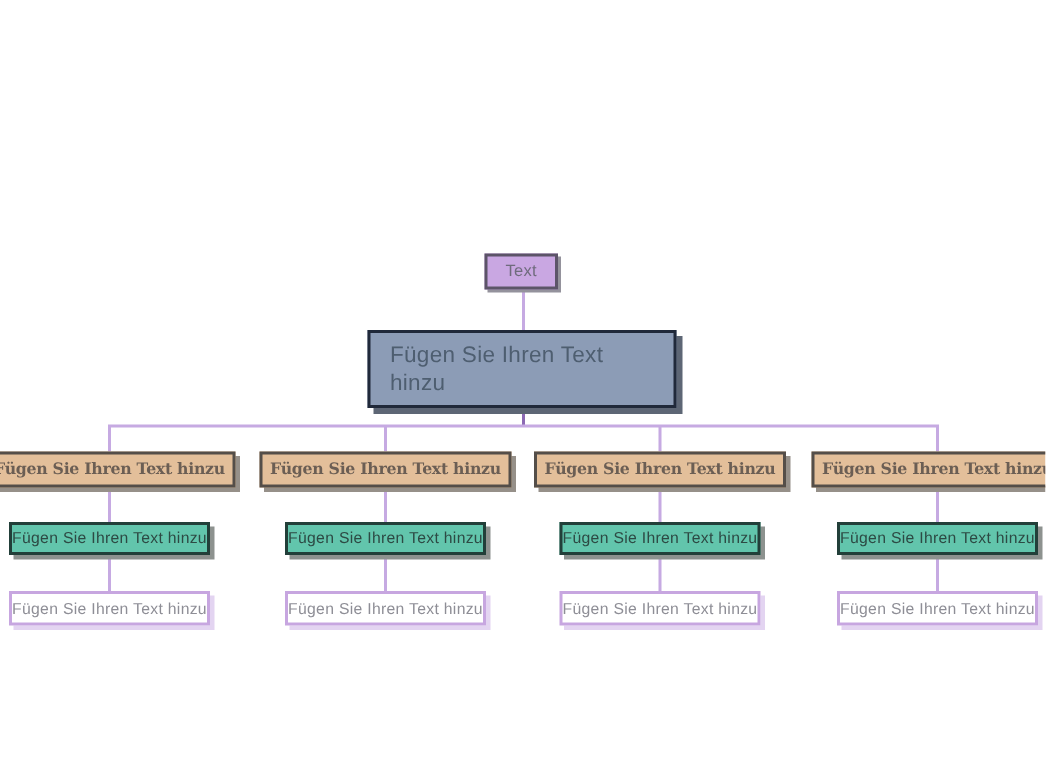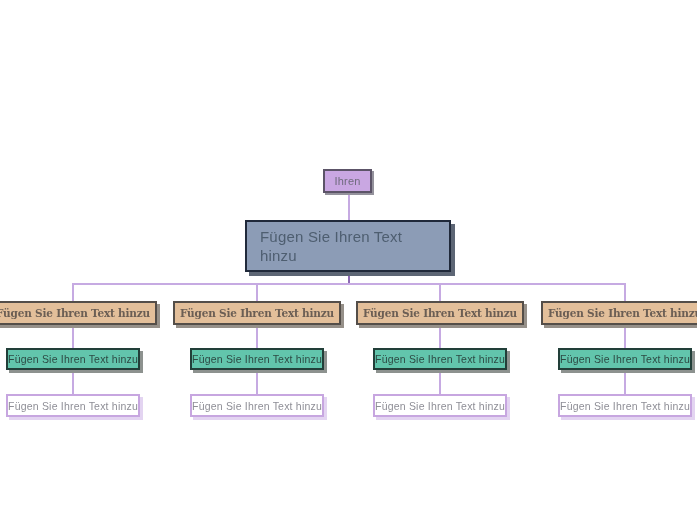--- a/index.html
+++ b/index.html
@@ -92,21 +92,21 @@
   <div class="conn" style="left:72px; top:325px; width:1.5px; height:23px;"></div>
   <div class="conn" style="left:256px; top:325px; width:1.5px; height:23px;"></div>
   <div class="conn" style="left:439px; top:325px; width:1.5px; height:23px;"></div>
   <div class="conn" style="left:624px; top:325px; width:1.5px; height:23px;"></div>
 
   <div class="conn" style="left:72px; top:370px; width:1.5px; height:24px;"></div>
   <div class="conn" style="left:256px; top:370px; width:1.5px; height:24px;"></div>
   <div class="conn" style="left:439px; top:370px; width:1.5px; height:24px;"></div>
   <div class="conn" style="left:624px; top:370px; width:1.5px; height:24px;"></div>
 
-  <div class="node root" style="left:323px; top:169px; width:49px; height:24px;">Ihren</div>
+  <div class="node root" style="left:323px; top:169px; width:49px; height:24px;">Text</div>
   <div class="node main" style="left:245px; top:220px; width:206px; height:52px;">Fügen Sie Ihren Text hinzu</div>
 
   <div class="node l1" style="left:-11px; top:301px; width:168px; height:24px;">Fügen Sie Ihren Text hinzu</div>
   <div class="node l2" style="left:6px; top:348px; width:134px; height:22px;">Fügen Sie Ihren Text hinzu</div>
   <div class="node l3" style="left:6px; top:394px; width:134px; height:23px;">Fügen Sie Ihren Text hinzu</div>
 
   <div class="node l1" style="left:173px; top:301px; width:168px; height:24px;">Fügen Sie Ihren Text hinzu</div>
   <div class="node l2" style="left:190px; top:348px; width:134px; height:22px;">Fügen Sie Ihren Text hinzu</div>
   <div class="node l3" style="left:190px; top:394px; width:134px; height:23px;">Fügen Sie Ihren Text hinzu</div>
 

